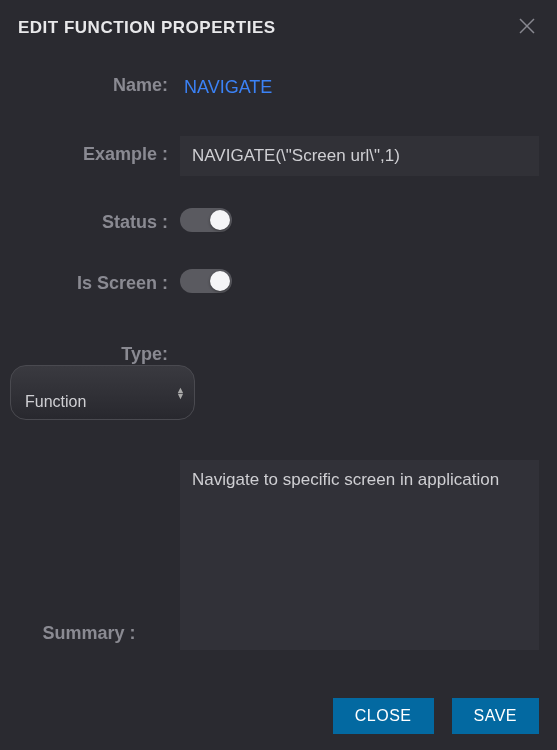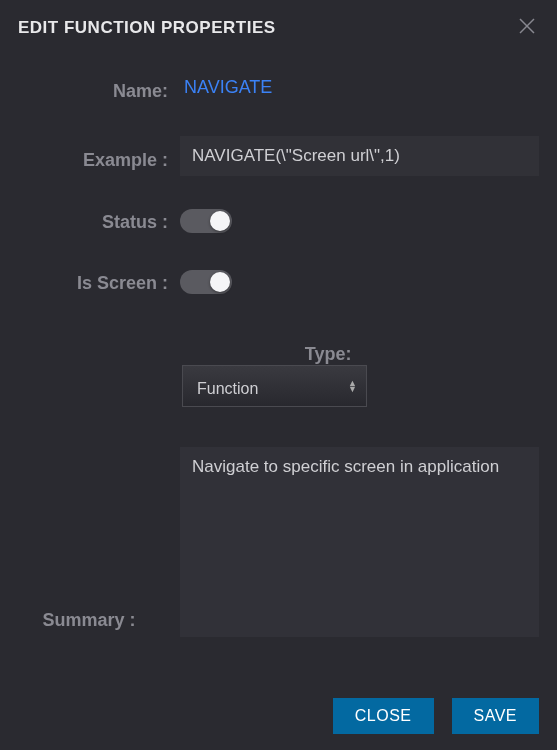--- a/index.html
+++ b/index.html
@@ -39,21 +39,21 @@
       font-size: 20px;
       cursor: pointer;
       padding: 2px 4px;
     }
     .content {
       flex: 1;
       padding: 8px 10px 0 10px;
     }
     .row {
       display: flex;
-      align-items: center;
+      align-items: flex-start;
       margin-bottom: 4px;
     }
     .label {
       width: 170px;
       text-align: right;
       padding-right: 12px;
       color: #8a8a92;
       font-size: 18px;
       font-weight: 600;
       padding-top: 8px;
@@ -107,24 +107,24 @@
 
     .select-wrap {
       position: relative;
       display: inline-block;
       width: 185px;
       margin-top: 0;
     }
     .select-field {
       background: linear-gradient(#3a3a40, #28282e);
       border: 1px solid #4a4a50;
-      border-radius: 0;
+      border-radius: 16px;
       color: #cfcfd3;
       font-size: 16px;
-      padding: 14px 32px 9px 14px;
+      padding: 27px 32px 9px 14px;
       width: 100%;
       appearance: none;
       -webkit-appearance: none;
       cursor: pointer;
       font-family: inherit;
     }
     .select-arrows {
       position: absolute;
       right: 10px;
       top: 50%;

